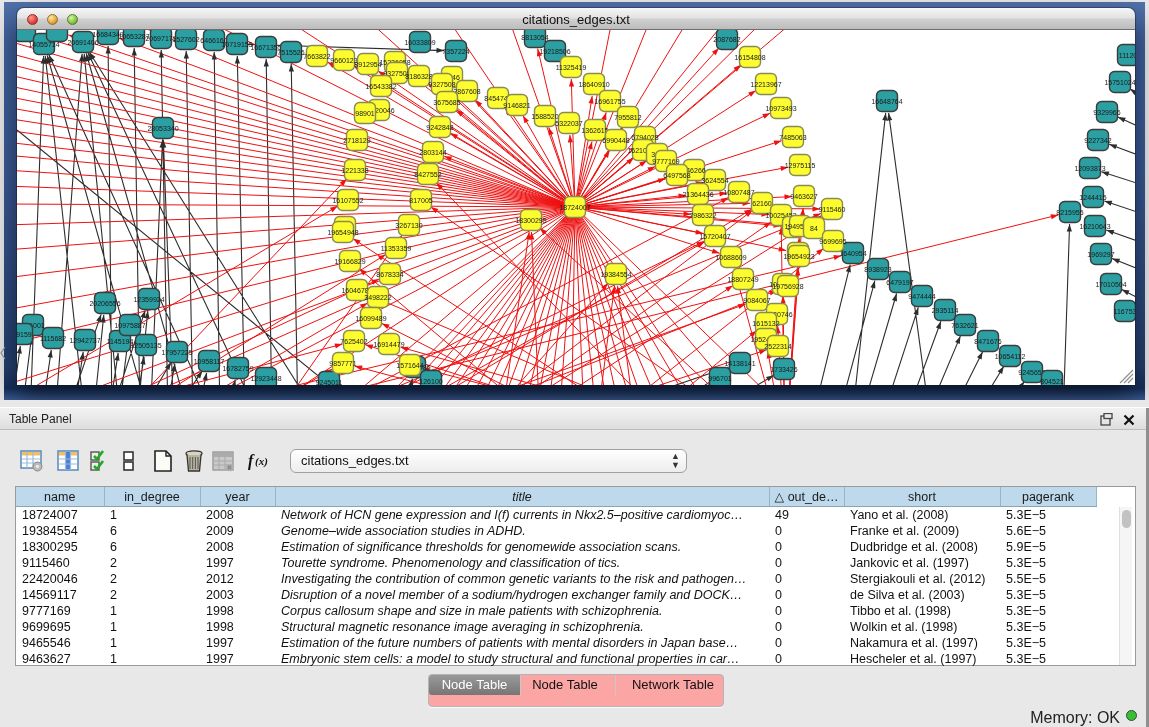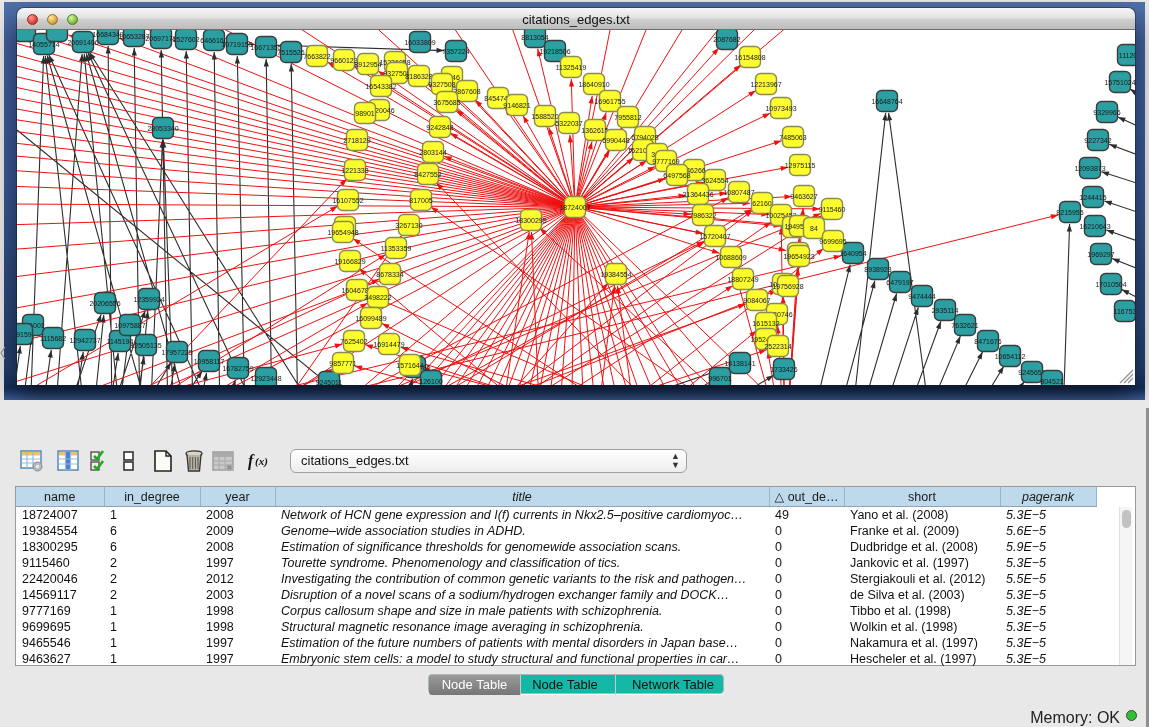--- a/index.html
+++ b/index.html
@@ -23,25 +23,25 @@
 .tbico { position:absolute; top:18px; }
 #combo { position:absolute; left:290px; top:18px; width:397px; height:24px; background:linear-gradient(180deg,#ffffff,#ededed);
   border:1px solid #a0a0a0; border-radius:6px; font-size:13px; color:#111; line-height:22px; padding-left:10px; }
 #combo .step { position:absolute; right:6px; top:2px; font-size:9px; color:#333; line-height:9px; text-align:center; }
 #tablebox { position:absolute; left:15px; top:486px; width:1121px; height:180px; background:#fff; border:1px solid #9a9a9a; }
 table { border-collapse:collapse; table-layout:fixed; width:1080px; font-size:12.5px; }
 th { background:#bed9eb; border-right:1px solid #9ab4c6; border-bottom:1px solid #8aa4b6; font-weight:normal;
   height:17px; font-size:12.5px; color:#1a1a1a; padding:2px; }
 td { height:16px; padding:0 0 0 6px; white-space:nowrap; overflow:hidden; color:#111; }
 .c-name { width:88px; } .c-ind { width:96px; } .c-year { width:75px; } .c-title { width:494px;font-style:italic; }
-.c-out { width:75px; } .c-short { width:156px; } .c-pr { width:96px;font-style:italic; }
+.c-out { width:75px; } .c-short { width:156px; } .c-pr { width:96px; }
 #vscroll { position:absolute; right:3px; top:20px; width:13px; height:158px; background:#f5f5f5; border-left:1px solid #e0e0e0;}
 #vscroll .thumb { position:absolute; left:2px; top:3px; width:9px; height:18px; background:#c2c2c2; border-radius:5px; }
-#tabs { position:absolute; left:428px; top:674px; width:296px; height:20px; border:1px solid #b4b4b4; border-radius:4px;
-  background:#14b8a6; font-size:13px; box-shadow:0 1px 0 rgba(255,255,255,0.8); }
+#tabs { position:absolute; left:428px; top:674px; width:296px; height:33px; border:1px solid #b4b4b4; border-radius:4px;
+  background:#fca5a5; font-size:13px; box-shadow:0 1px 0 rgba(255,255,255,0.8); }
 #tabs .seg { position:absolute; top:0; height:20px; line-height:19px; text-align:center; color:#111; }
 #tabs .sel { background:linear-gradient(180deg,#9a9a9a,#767676); color:#fff; border-radius:3px 0 0 3px; }
 #mem { position:absolute; right:29px; top:709px; font-size:16px; color:#222; }
 #memdot { position:absolute; right:12px; top:710px; width:11px; height:11px; border-radius:50%; background:#33c133; border:1px solid #444; }
 #rstrip { position:absolute; right:0px; top:408px; width:3px; height:319px; background:#8f8f8f; }
 </style></head><body>
 <div id="desktop"></div>
 <div id="win">
   <div id="titlebar">
       <div class="tl t1"></div>
@@ -496,20 +496,30 @@
 <rect x="605.5" y="263.5" width="21" height="21" rx="5" fill="#fcfc2e" stroke="#8a8a54" stroke-width="1.4"></rect>
         <text x="616" y="276.5" font-size="7" font-family="Liberation Sans, sans-serif" fill="#1a1a1a" text-anchor="middle">19384554</text>
 <rect x="564.5" y="196.5" width="21" height="21" rx="5" fill="#fcfc2e" stroke="#8a8a54" stroke-width="1.4"></rect>
         <text x="575" y="209.5" font-size="7" font-family="Liberation Sans, sans-serif" fill="#1a1a1a" text-anchor="middle">18724007</text>
 <path d="M1120 383L1133 370M1124 383L1133 374M1128 383L1133 378" stroke="#8f8f8f" stroke-width="1.2"></path>
 </svg>
     </div>
 </div>
 <div id="panel">
 
+  <div id="phead">
+      <span class="lbl">Table Panel</span>
+    <svg width="13" height="13" style="position:absolute;right:36px;top:5px">
+        <rect x="1" y="3" width="9" height="9" fill="none" stroke="#444" stroke-width="1.3"></rect>
+        <rect x="4" y="0.5" width="8" height="5" fill="#e8e8e8" stroke="#444" stroke-width="1.3"></rect>
+      </svg>
+    <svg width="12" height="12" style="position:absolute;right:14px;top:6px">
+        <path d="M1.5 1.5L10.5 10.5M10.5 1.5L1.5 10.5" stroke="#111" stroke-width="2.2"></path>
+      </svg>
+  </div>
   <div id="toolbar">
     <span class="tbico" style="left:20px"><svg width="24" height="24" viewBox="0 0 24 24">
           <rect x="1" y="2" width="20" height="17" fill="#fff" stroke="#5588bb" stroke-width="1.5"></rect>
           <rect x="2" y="3" width="18" height="3.5" fill="#f0c060"></rect>
           <path d="M2 10h18M2 14h18M7 3v16M13 3v16" stroke="#99bbdd" stroke-width="1.2"></path>
           <circle cx="17.5" cy="17.5" r="4.5" fill="#b9b9b9" stroke="#8a8a8a"></circle>
           <circle cx="17.5" cy="17.5" r="1.8" fill="#e8e8e8"></circle>
         </svg></span>
     <span class="tbico" style="left:56px"><svg width="24" height="24" viewBox="0 0 24 24">
           <rect x="2" y="2" width="20" height="19" fill="#fff" stroke="#5588bb" stroke-width="1.5"></rect>
@@ -604,21 +614,21 @@
           <td class="c-year">2012</td>
           <td class="c-title">Investigating the contribution of common genetic variants to the risk and pathogen…</td>
           <td class="c-out">0</td>
           <td class="c-short">Stergiakouli et al. (2012)</td>
           <td class="c-pr">5.5E−5</td>
         </tr>
 <tr>
           <td class="c-name">14569117</td>
           <td class="c-ind">2</td>
           <td class="c-year">2003</td>
-          <td class="c-title">Disruption of a novel scans of a sodium/hydrogen exchanger family and DOCK…</td>
+          <td class="c-title">Disruption of a novel member of a sodium/hydrogen exchanger family and DOCK…</td>
           <td class="c-out">0</td>
           <td class="c-short">de Silva et al. (2003)</td>
           <td class="c-pr">5.3E−5</td>
         </tr>
 <tr>
           <td class="c-name">9777169</td>
           <td class="c-ind">1</td>
           <td class="c-year">1998</td>
           <td class="c-title">Corpus callosum shape and size in male patients with schizophrenia.</td>
           <td class="c-out">0</td>

